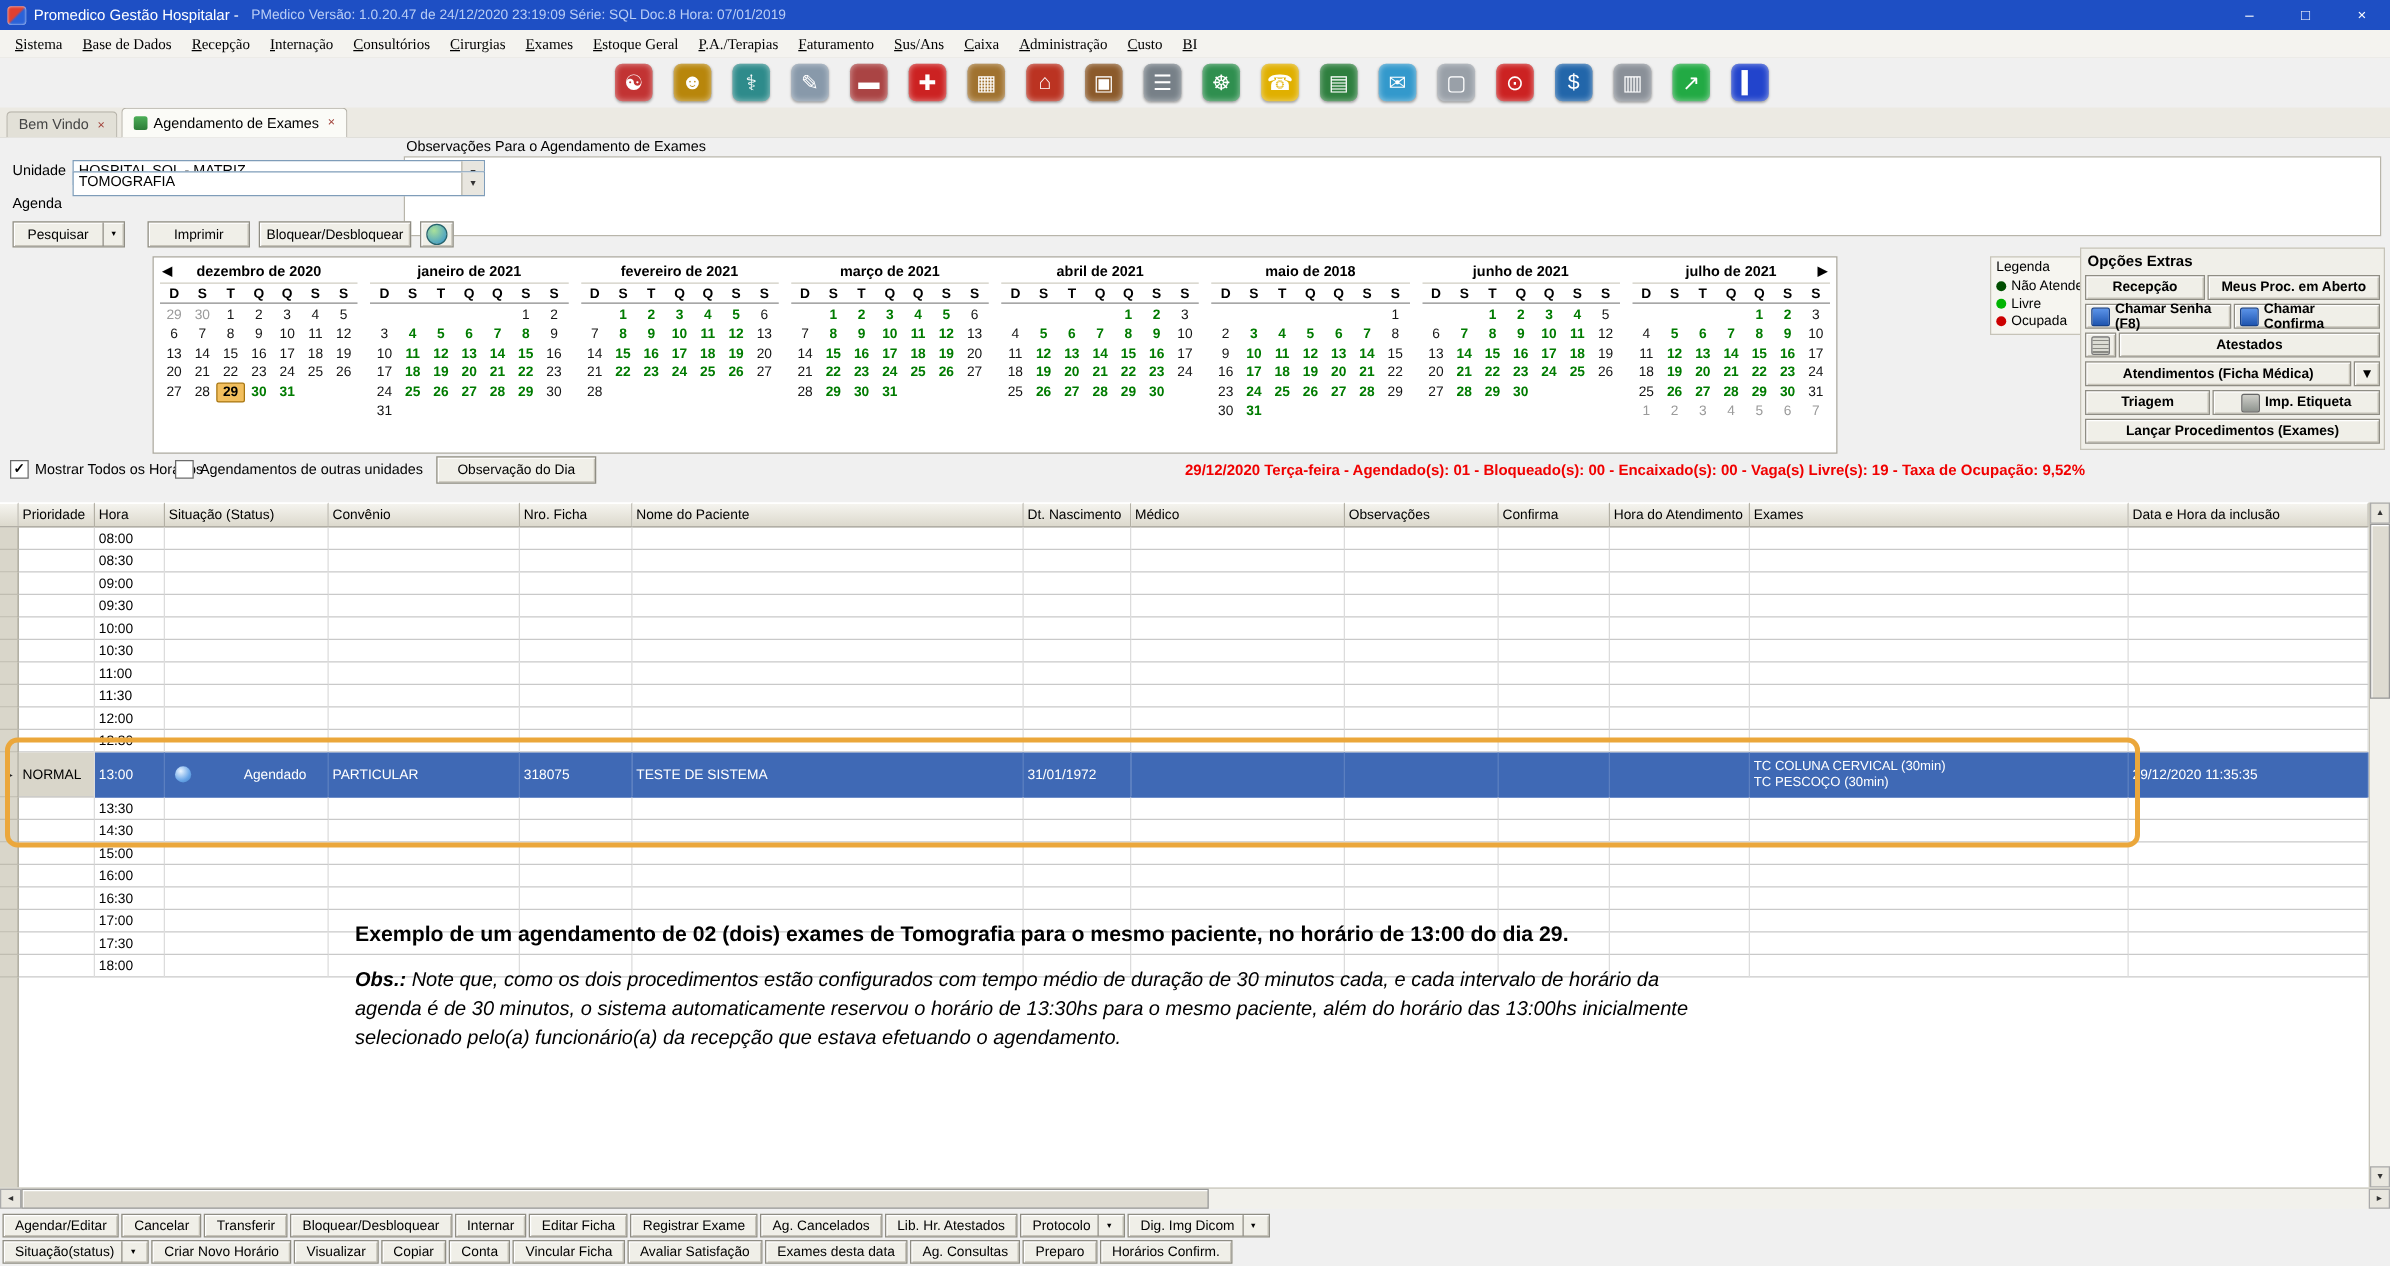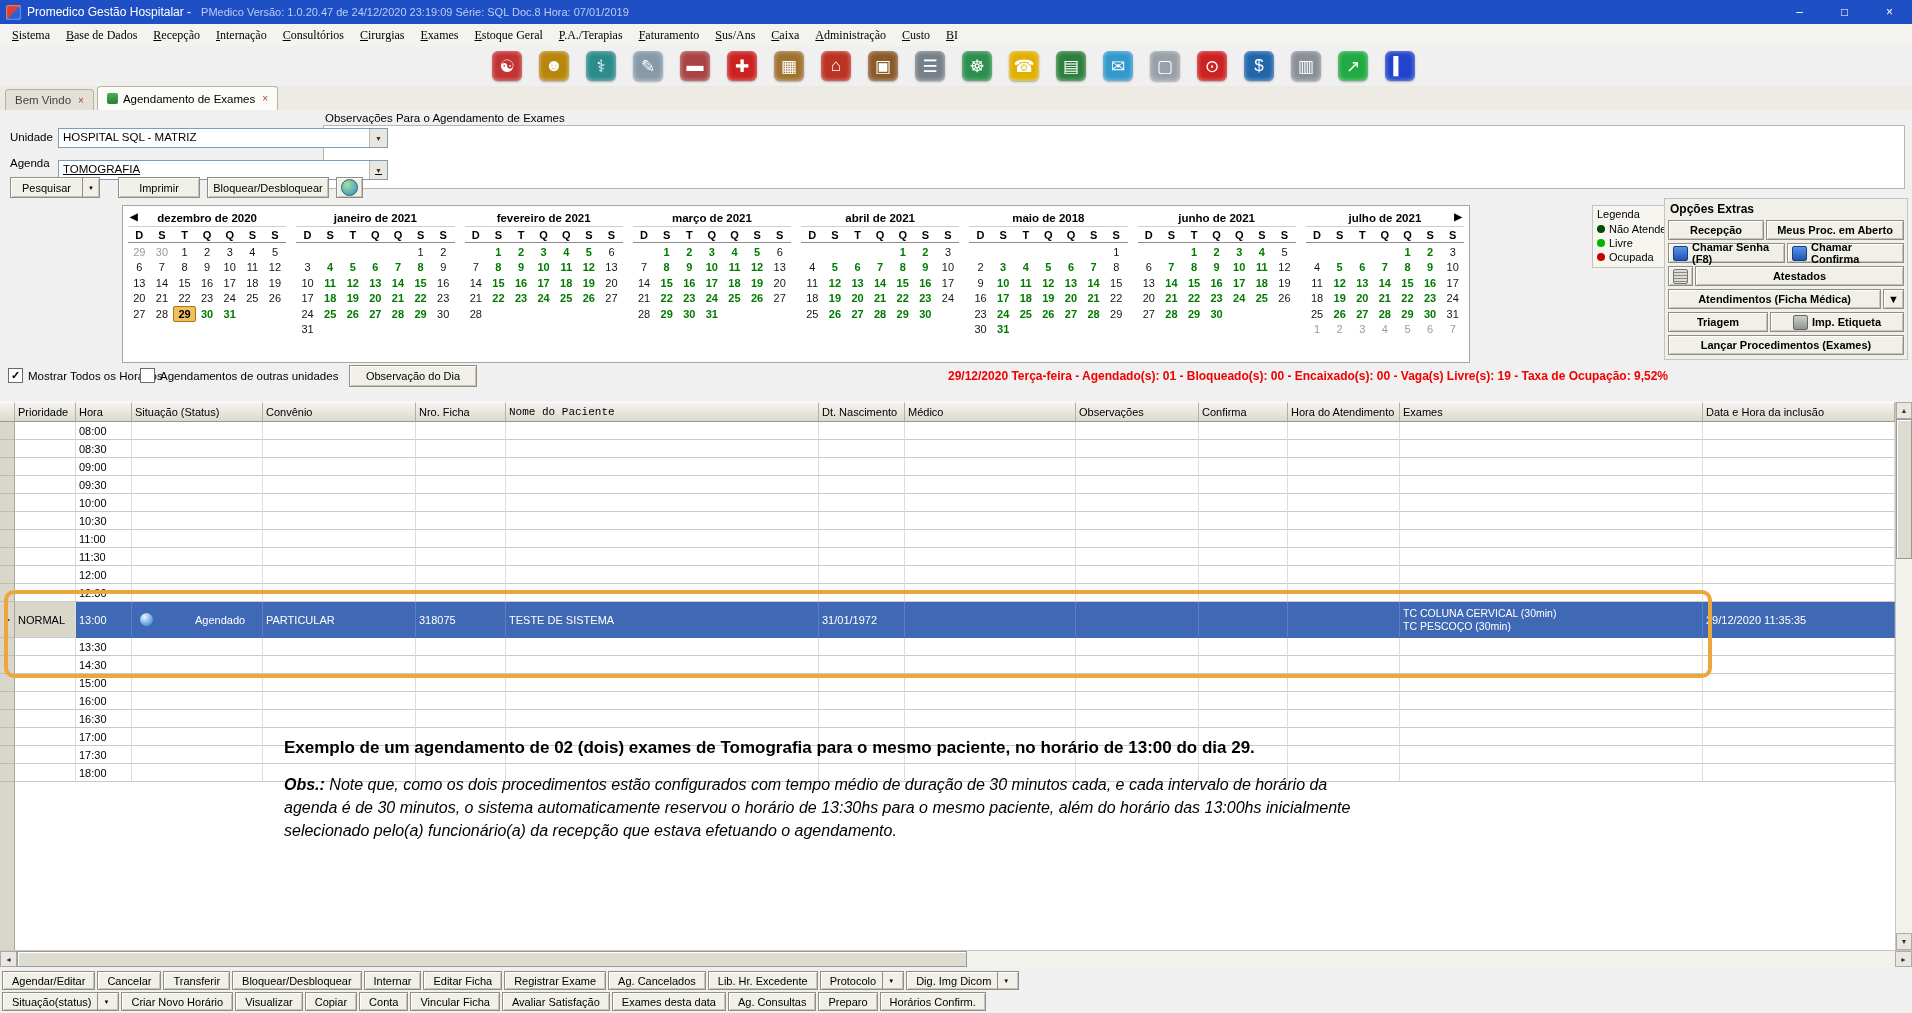--- a/index.html
+++ b/index.html
@@ -43,21 +43,21 @@
   .content{position:absolute;top:110px;left:0;right:0;bottom:0;background:#f0f0f0;}
 
   .obs-label{position:absolute;top:2px;left:325px;font-size:11.5px;}
   .obs-box{position:absolute;top:15px;left:323px;width:1580px;height:62px;background:#fff;
            border:1px solid #b8b5aa;}
 
   .frm-label{position:absolute;font-size:11.5px;}
   #lbl-unidade{top:21px;left:10px;} #lbl-agenda{top:47px;left:10px;}
   .combo{position:absolute;left:58px;width:330px;height:20px;background:#fff;border:1px solid #7f9db9;
          display:flex;align-items:stretch;box-sizing:border-box;}
-  #combo-unidade{top:18px;} #combo-agenda{top:50px;text-decoration:underline;}
+  #combo-unidade{top:18px;} #combo-agenda{top:27px;}
   .combo-value{flex:1;font-size:11.5px;padding:2px 0 0 4px;white-space:nowrap;overflow:hidden;}
   .combo-arrow{width:17px;background:#e8e6df;border-left:1px solid #b8b5aa;display:flex;
                align-items:center;justify-content:center;font-size:7px;color:#333;}
 
   .btn{background:#f0efe8;border:1px solid #8f8d84;box-shadow:inset 1px 1px 0 #fff,inset -1px -1px 0 #c6c3b8;
        font-size:11px;display:flex;align-items:center;justify-content:center;box-sizing:border-box;color:#000;}
   #btn-pesquisar{position:absolute;top:67px;left:10px;width:90px;height:21px;padding:0;}
   #btn-pesquisar .lab{flex:1;text-align:center;}
   .dd-part{width:16px;align-self:stretch;border-left:1px solid #8f8d84;display:flex;align-items:center;
            justify-content:center;font-size:6px;}
@@ -790,21 +790,21 @@
 
     <div id="table-bg"></div>
     <div id="ind-strip"></div>
     <div id="thead">
         <div class="th" style="width: 15px;"></div>
         <div class="th" style="width: 61px;">Prioridade</div>
         <div class="th" style="width: 56px;">Hora</div>
         <div class="th" style="width: 131px;">Situação (Status)</div>
         <div class="th" style="width: 153px;">Convênio</div>
         <div class="th" style="width: 90px;">Nro. Ficha</div>
-        <div class="th" style="width: 313px; font-family: Liberation Mono, monospace;">Nome do Paciente</div>
+        <div class="th" style="width: 313px;">Nome do Paciente</div>
         <div class="th" style="width: 86px;">Dt. Nascimento</div>
         <div class="th" style="width: 171px;">Médico</div>
         <div class="th" style="width: 123px;">Observações</div>
         <div class="th" style="width: 89px;">Confirma</div>
         <div class="th" style="width: 112px;">Hora do Atendimento</div>
         <div class="th" style="width: 303px;">Exames</div>
         <div class="th" style="width: 192px;">Data e Hora da inclusão</div>
       </div>
     <div id="tbody">
         <div class="trow">
@@ -1158,21 +1158,21 @@
         <div class="btn abtn">
           <span>Editar Ficha</span>
         </div>
         <div class="btn abtn">
           <span>Registrar Exame</span>
         </div>
         <div class="btn abtn">
           <span>Ag. Cancelados</span>
         </div>
         <div class="btn abtn">
-          <span>Lib. Hr. Excedente</span>
+          <span>Lib. Hr. Atestados</span>
         </div>
         <div class="btn abtn">
           <span>Protocolo</span>
           <span class="dd-part">▼</span>
         </div>
         <div class="btn abtn">
           <span>Dig. Img Dicom</span>
           <span class="dd-part">▼</span>
         </div>
       </div>

